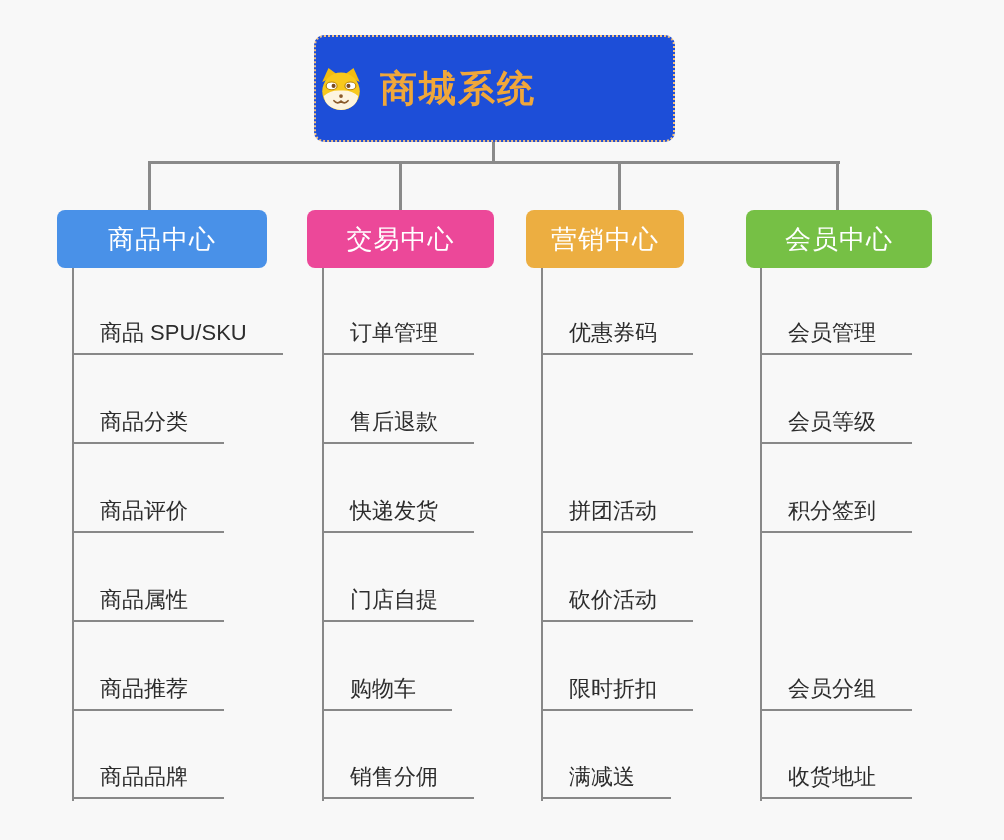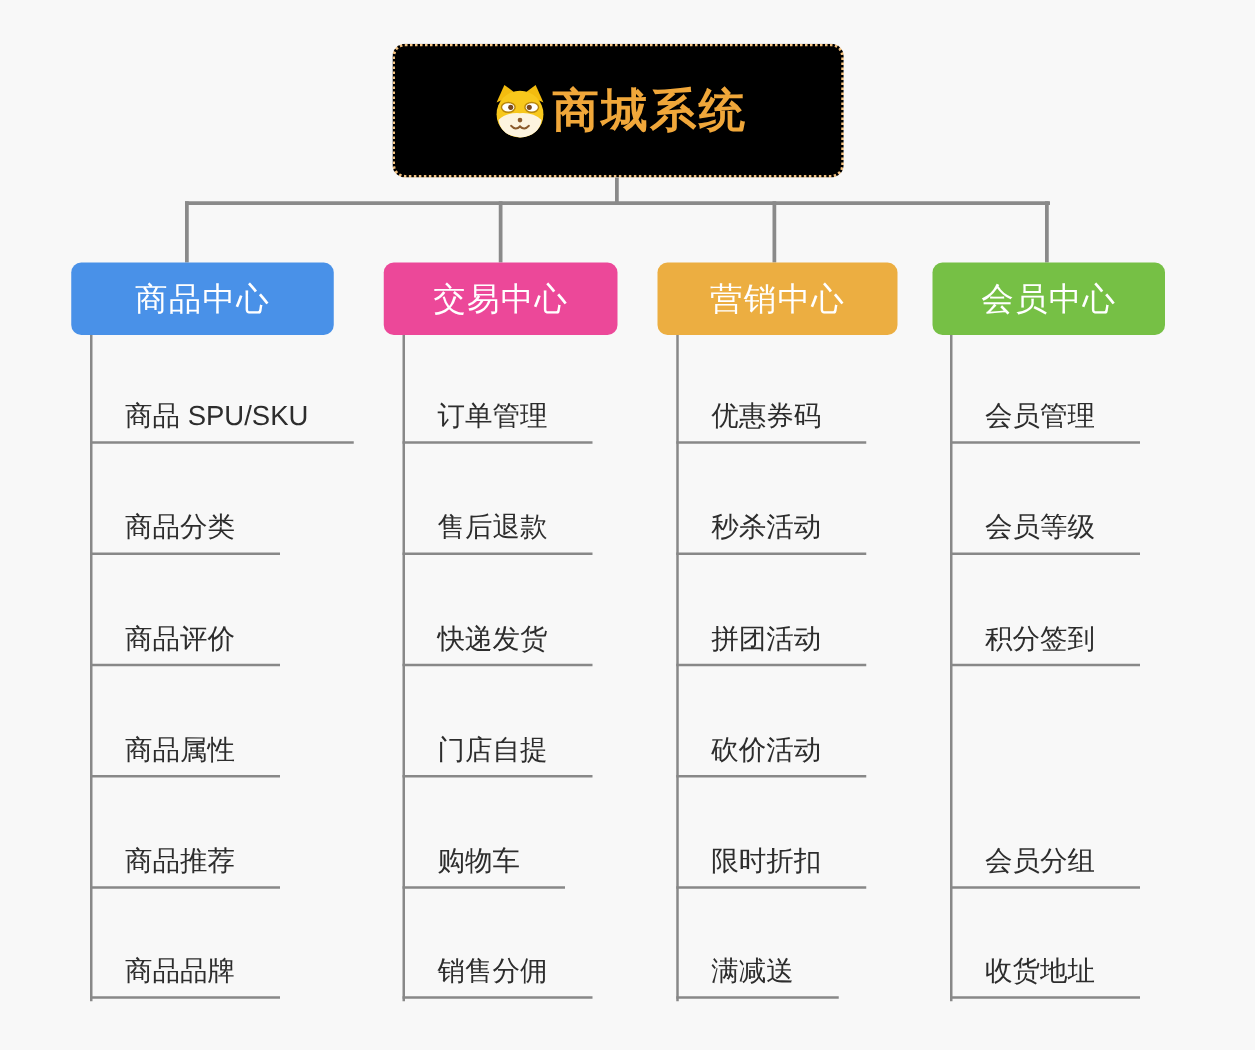--- a/index.html
+++ b/index.html
@@ -9,26 +9,26 @@
     font-family: "Liberation Sans", sans-serif;
     position: relative;
     overflow: hidden;
   }
   .canvas { position: absolute; inset: 0; }
 
   
   .root-node {
     position: absolute; left: 314px; top: 35px;
     width: 361px; height: 107px;
-    background: #000000;
+    background: #1d4ed8;
     border: 2px dotted #f2c180;
     border-radius: 10px;
     box-sizing: border-box;
-    display: flex; align-items: center; justify-content: center;
-    gap: 1px;
+    display: flex; align-items: center; 
+    gap: 14px;
   }
   .root-title {
     color: #f0a73a;
     font-size: 37px;
     font-weight: 600;
     letter-spacing: 2px;
     white-space: nowrap;
   }
   .dog-icon { width: 50px; height: 46px; display: inline-block; }
 
@@ -48,21 +48,21 @@
     border-radius: 8px;
     color: #ffffff;
     font-size: 26px;
     letter-spacing: 1px;
     display: flex; align-items: center; justify-content: center;
     box-sizing: border-box;
     white-space: nowrap;
   }
   .b0 { left: 57px;  width: 210px; }
   .b1 { left: 307px; width: 187px; }
-  .b2 { left: 526px; width: 192px; }
+  .b2 { left: 526px; width: 158px; }
   .b3 { left: 746px; width: 186px; }
 
   
   .spine { position: absolute; top: 268px; width: 2px; height: 533px; background: #888888; }
   .s0 { left: 72px; }
   .s1 { left: 322px; }
   .s2 { left: 541px; }
   .s3 { left: 760px; }
 
   
@@ -136,21 +136,20 @@
   <div class="item c0 r5">商品品牌</div>
 
   <div class="item c1 r0">订单管理</div>
   <div class="item c1 r1">售后退款</div>
   <div class="item c1 r2">快递发货</div>
   <div class="item c1 r3">门店自提</div>
   <div class="item c1 r4">购物车</div>
   <div class="item c1 r5">销售分佣</div>
 
   <div class="item c2 r0">优惠券码</div>
-  <div class="item c2 r1">秒杀活动</div>
   <div class="item c2 r2">拼团活动</div>
   <div class="item c2 r3">砍价活动</div>
   <div class="item c2 r4">限时折扣</div>
   <div class="item c2 r5">满减送</div>
 
   <div class="item c3 r0">会员管理</div>
   <div class="item c3 r1">会员等级</div>
   <div class="item c3 r2">积分签到</div>
   <div class="item c3 r4">会员分组</div>
   <div class="item c3 r5">收货地址</div>

